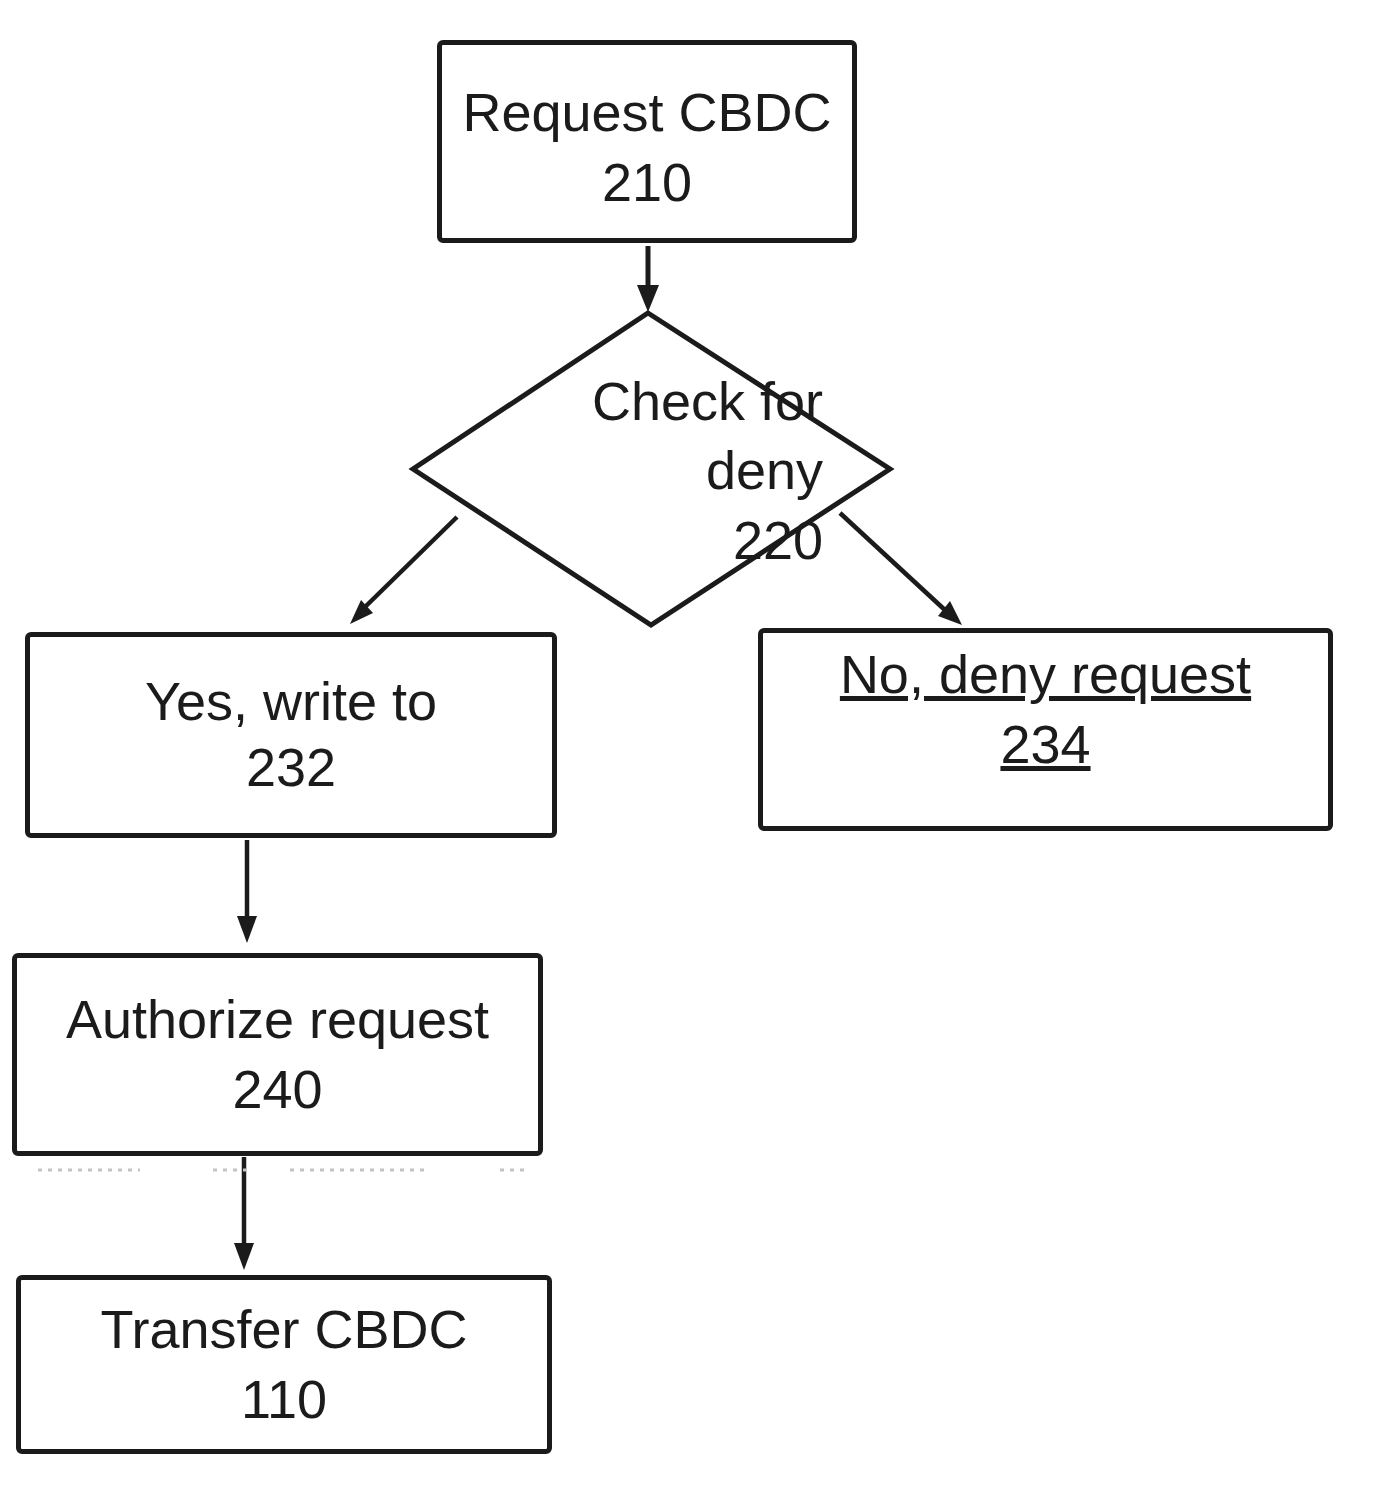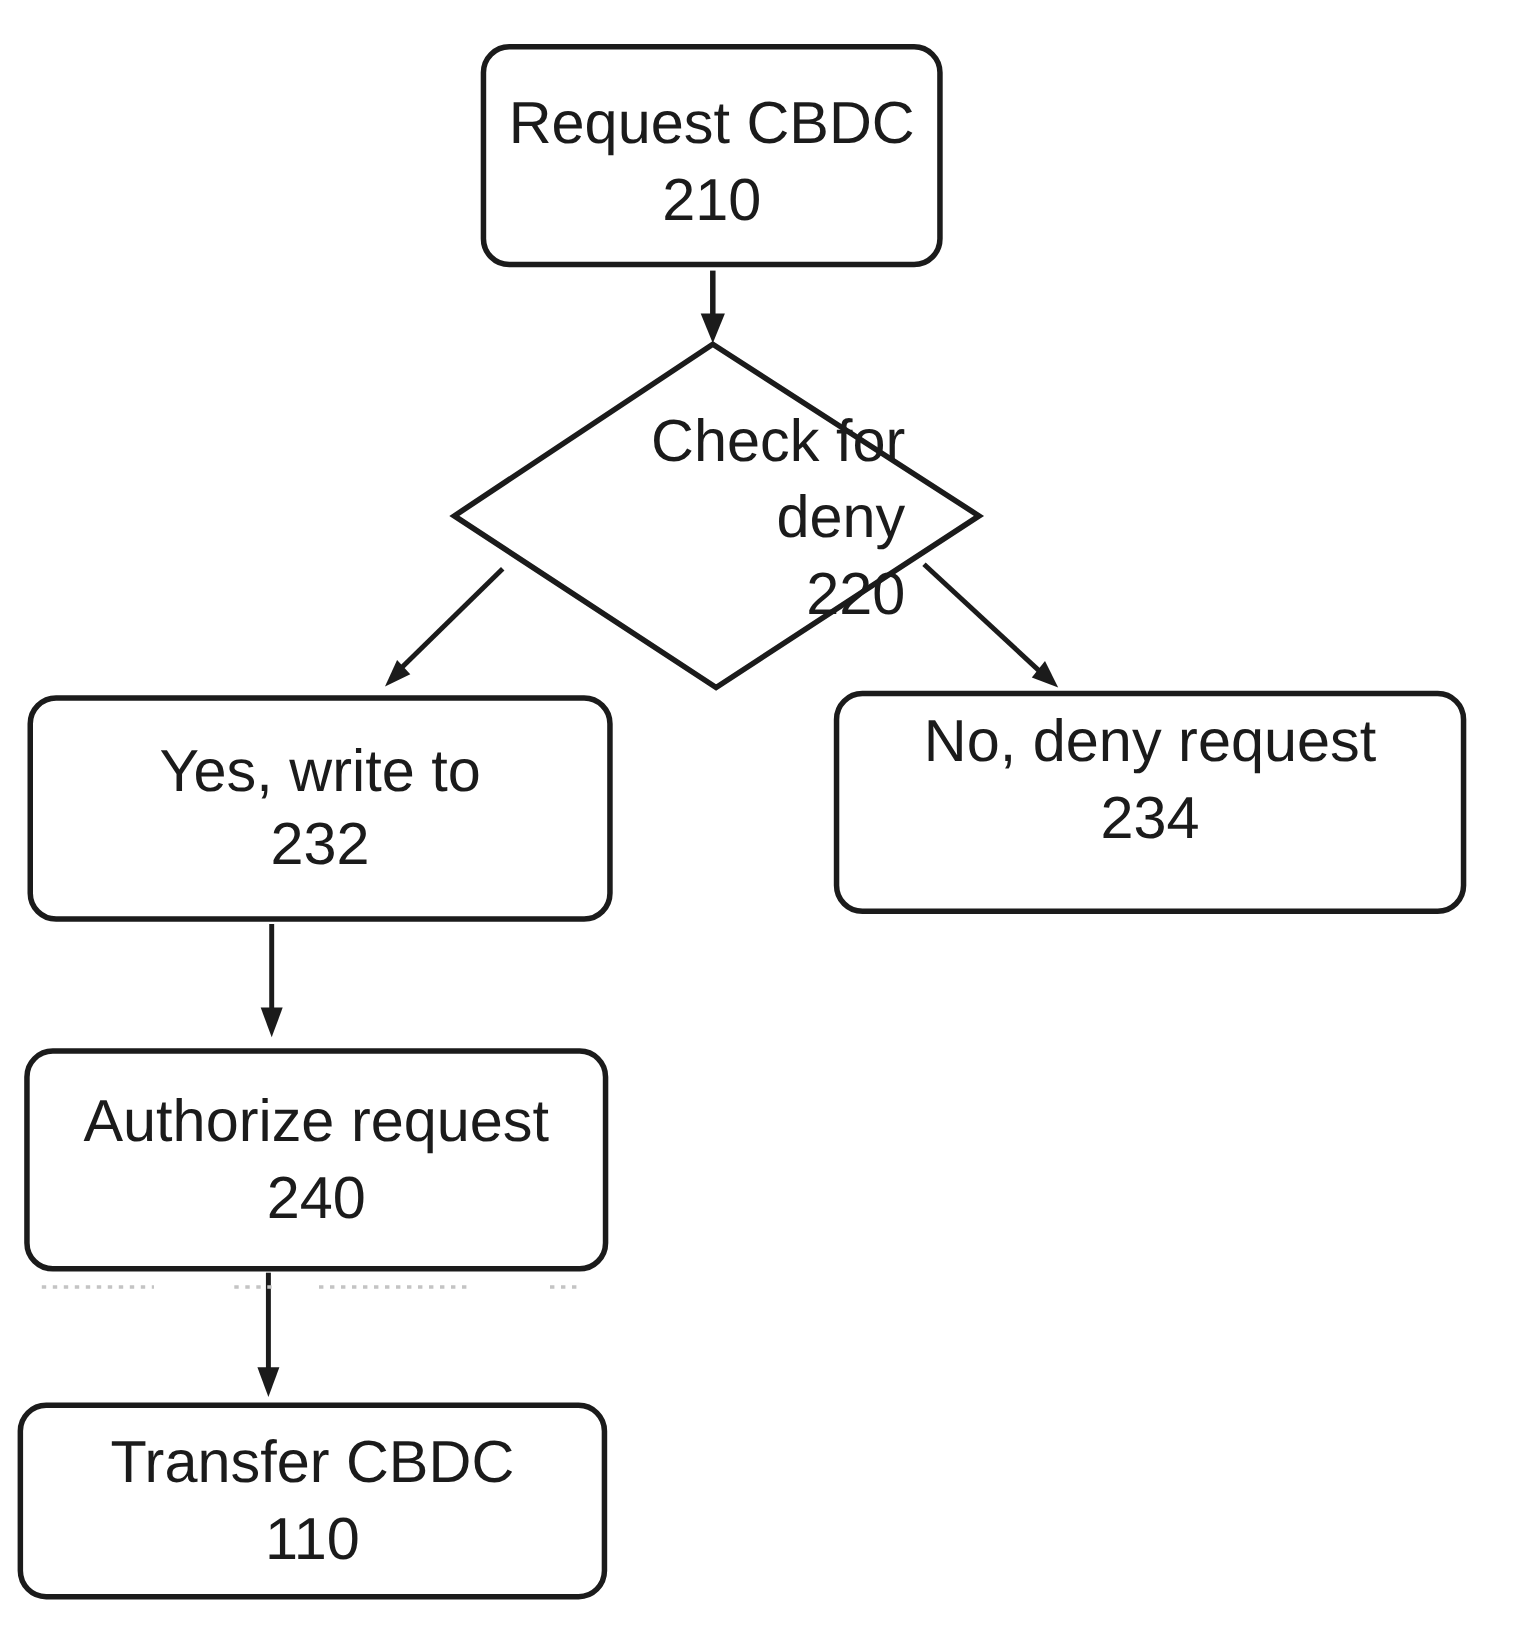--- a/index.html
+++ b/index.html
@@ -18,21 +18,21 @@
   svg.layer {
     position: absolute;
     left: 0; top: 0;
     width: 1389px;
     height: 1488px;
   }
   .node {
     position: absolute;
     box-sizing: border-box;
     border: 5px solid #1b1b1b;
-    border-radius: 26px;
+    border-radius: 6px;
     background: #ffffff;
     color: #1b1b1b;
     display: flex;
     flex-direction: column;
     align-items: center;
     justify-content: center;
     text-align: center;
     font-size: 54px;
     line-height: 1.29;
   }
@@ -44,22 +44,22 @@
     flex-direction: column;
     align-items: flex-end;
     justify-content: center;
     text-align: center;
     font-size: 54px;
     line-height: 1.29;
   }
   
   .n210 { left: 437px; top: 40px;  width: 420px; height: 203px; padding-top: 12px; }
   .n232 { left: 25px;  top: 632px; width: 532px; height: 206px; line-height: 1.22; }
-  .n234 { left: 758px; top: 628px; width: 575px; height: 203px; padding-bottom: 40px; }
-  .n240 { left: 22px;  top: 953px; width: 531px; height: 203px; }
+  .n234 { left: 758px; top: 628px; width: 575px; height: 203px; padding-bottom: 40px; text-decoration: underline; }
+  .n240 { left: 12px;  top: 953px; width: 531px; height: 203px; }
   .n250 { left: 16px;  top: 1275px; width: 536px; height: 179px; }
   .d220 { left: 478px; top: 362px; width: 345px; height: 218px; }
 </style>
 </head>
 <body>
 
 <div class="stage">
 
   <svg class="layer" viewBox="0 0 1389 1488">
 

